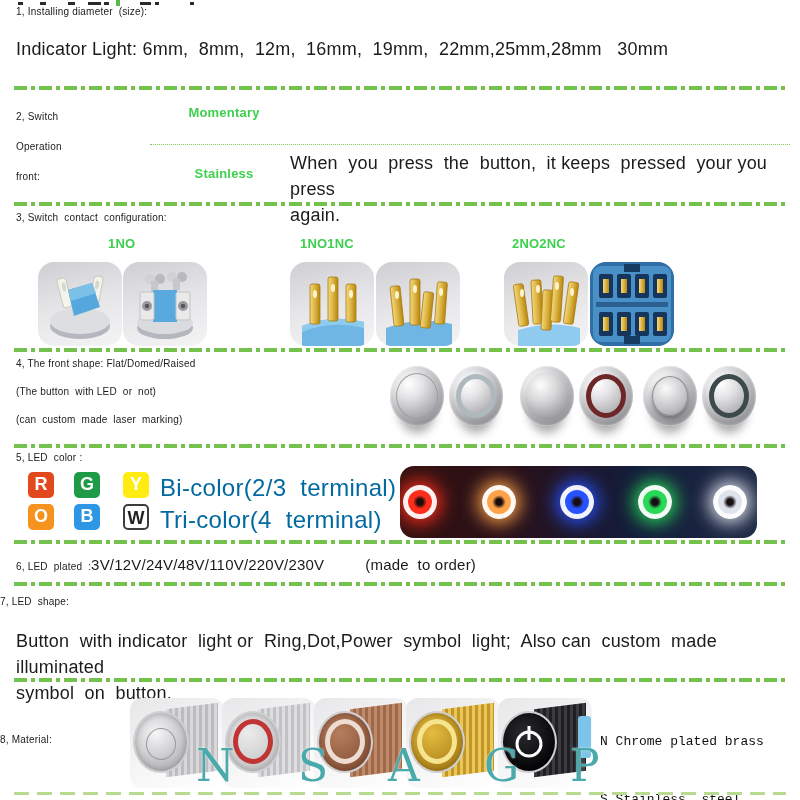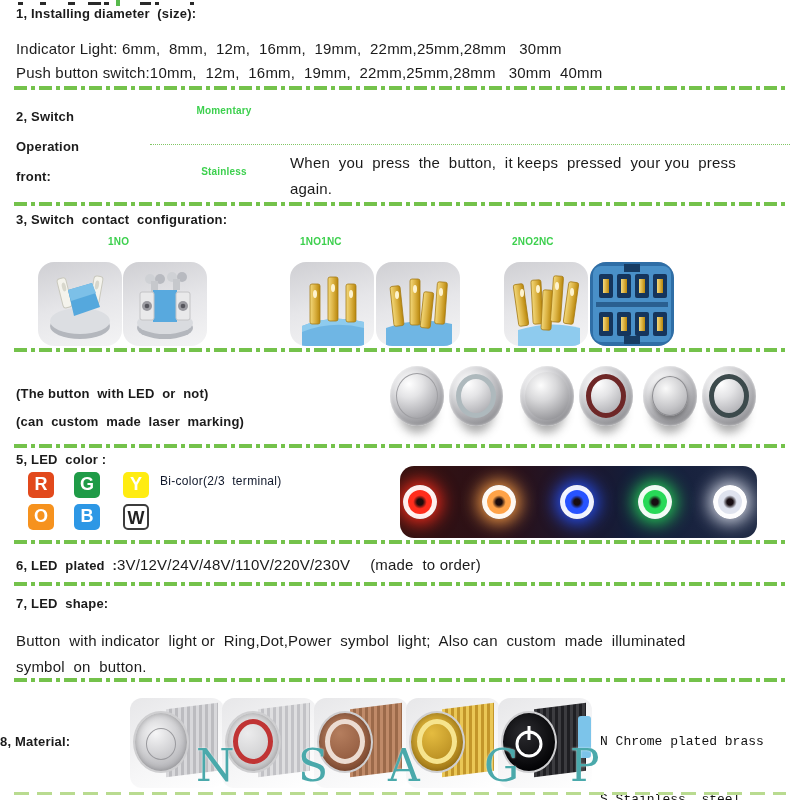--- a/index.html
+++ b/index.html
@@ -1,23 +1,23 @@
 <!DOCTYPE html>
 <html><head>
 <meta charset="utf-8">
 <style>
   *{margin:0;padding:0;box-sizing:border-box}
   body{background:#ffffff}
   #canvas{position:relative;width:800px;height:800px;background:#fff;overflow:hidden;
           font-family:"Liberation Sans",sans-serif;color:#1b1b1b}
   .abs{position:absolute}
   .pw{white-space:pre-wrap}
-  .h{font-size:13px;font-weight:bold;letter-spacing:.2px}
-  .t{font-size:15px;letter-spacing:.2px;line-height:26px}
-  .green{color:#3dd04e;font-weight:bold;font-size:10px;letter-spacing:.2px}
+  .h{font-size:10px;font-weight:normal;letter-spacing:.2px}
+  .t{font-size:18px;letter-spacing:.2px;line-height:26px}
+  .green{color:#3dd04e;font-weight:bold;font-size:13px;letter-spacing:.2px}
   .divider{height:4px;background:repeating-linear-gradient(90deg,#74c24b 0 13px,transparent 13px 17px,#74c24b 17px 21px,transparent 21px 25px)}
   .divider-pale{height:3px;background:repeating-linear-gradient(90deg,#b9db90 0 15px,transparent 15px 23px)}
   .dotline{height:0;border-top:1px dotted #82c765}
   .ctr{text-align:center}
   
   .art{position:absolute;top:2px;height:3px;background:#2a2a2a}
   .artg{position:absolute;top:0;height:6px;width:4px;background:#57b94c}
   
   .tile{position:absolute;top:262px;width:84px;height:84px;border-radius:16px;overflow:hidden;
         background:linear-gradient(165deg,#cfcfd3 0%,#e6e6e9 50%,#f4f4f5 100%)}
@@ -29,21 +29,21 @@
             box-shadow:0 16px 10px -9px rgba(70,70,70,.45), inset 0 0 3px rgba(255,255,255,.8)}
   .fs .thin{position:absolute;left:8px;top:13px;width:42px;height:46px;border-radius:50%;border:1px solid #9e9ea2}
   .fs .ring{position:absolute;left:9px;top:14px;width:40px;height:44px;border-radius:50%;border:5px solid var(--ring)}
   .fs .dome{position:absolute;left:7px;top:12px;width:44px;height:48px;border-radius:50%;
             background:radial-gradient(circle at 36% 28%,#fdfdfd 0%,#d8d8da 35%,#97979b 80%,#c2c2c5 100%)}
   .fs .raised{position:absolute;left:11px;top:16px;width:36px;height:40px;border-radius:50%;
             background:radial-gradient(circle at 38% 30%,#fafafa,#c4c4c7 60%,#98989c);box-shadow:0 3px 5px rgba(0,0,0,.35);border:1px solid #8e8e92}
   
   .lbox{position:absolute;width:26px;height:26px;border-radius:5px;font-weight:bold;font-size:18px;
         line-height:25px;text-align:center;font-family:"Liberation Sans",sans-serif}
-  .ledlabel{position:absolute;font-size:12px;letter-spacing:.3px;color:#0f172a}
+  .ledlabel{position:absolute;font-size:24px;letter-spacing:.3px;color:#0369a1}
   .ledphoto{position:absolute;left:400px;top:466px;width:357px;height:72px;border-radius:14px;overflow:hidden;
             background:linear-gradient(95deg,#331210 0%,#2a1019 30%,#141d3a 65%,#1e2944 100%)}
   .led{position:absolute;top:19px;width:34px;height:34px;border-radius:50%;
        border:5px solid rgba(255,255,255,.92);
        background:radial-gradient(circle at 50% 50%, rgba(25,12,12,.85) 0 18%, var(--c) 40% 72%, rgba(255,255,255,.8) 100%);
        box-shadow:0 0 18px 4px var(--c)}
   
   .mt{position:absolute;top:698px;width:94px;height:90px;border-radius:12px;overflow:hidden;
       background:linear-gradient(150deg,#e7e7e9 0%,#f6f6f7 55%,#ffffff 100%)}
   .mt .mbody{position:absolute;top:8px;left:36px;width:52px;height:68px;transform:skewY(-7deg);
@@ -75,21 +75,20 @@
     <div class="art" style="left:88px;width:13px"></div>
     <div class="art" style="left:104px;width:5px"></div>
     <div class="artg" style="left:116px"></div>
     <div class="art" style="left:140px;width:11px"></div>
     <div class="art" style="left:155px;width:4px"></div>
     <div class="art" style="left:190px;width:4px"></div>
   </div>
 
   <div class="abs h pw" style="left:16px;top:6px">1, Installing diameter  (size):</div>
   <div class="abs t pw" style="left:16px;top:36px">Indicator Light: 6mm,  8mm,  12m,  16mm,  19mm,  22mm,25mm,28mm   30mm</div>
-  <div class="abs t pw" style="left:16px;top:60px">Push button switch:10mm,  12m,  16mm,  19mm,  22mm,25mm,28mm   30mm  40mm</div>
   <div class="abs divider" style="left:14px;top:86px;width:772px"></div>
 
   <div class="abs h pw" style="left:16px;top:102px;line-height:30px">2, Switch
 Operation
 front:</div>
   <div class="abs green ctr" style="left:168px;top:105px;width:112px">Momentary</div>
   <div class="abs dotline" style="left:150px;top:144px;width:640px"></div>
   <div class="abs green ctr" style="left:168px;top:166px;width:112px">Stainless</div>
   <div class="abs t pw" style="left:290px;top:150px;width:500px">When  you  press  the  button,  it keeps  pressed  your you  press
 again.</div>
@@ -227,20 +226,21 @@
           <rect x="67" y="17" width="6" height="14"></rect>
         <rect x="13" y="55" width="6" height="14"></rect>
           <rect x="31" y="55" width="6" height="14"></rect>
         <rect x="49" y="55" width="6" height="14"></rect>
           <rect x="67" y="55" width="6" height="14"></rect>
       </g>
     </svg>
   </div>
   <div class="abs divider" style="left:14px;top:348px;width:772px"></div>
 
+  <div class="abs h pw" style="left:16px;top:358px">4, The front shape: Flat/Domed/Raised</div>
   <div class="abs h pw" style="left:16px;top:386px">(The button  with LED  or  not)</div>
   <div class="abs h pw" style="left:16px;top:414px">(can  custom  made  laser  marking)</div>
 
   <div class="fs" style="left:388px">
       <div class="disc"></div>
       <div class="thin"></div>
     </div>
   <div class="fs" style="left:447px">
       <div class="disc"></div>
       <div class="ring" style="--ring:#aeb9bd"></div>
@@ -267,37 +267,38 @@
   <div class="abs h pw" style="left:16px;top:452px">5, LED  color :</div>
 
   <div class="lbox" style="left: 28px; top: 472px; background: rgb(226, 73, 28); color: rgb(255, 255, 255); border: none;">R</div>
   <div class="lbox" style="left: 74px; top: 472px; background: rgb(31, 155, 71); color: rgb(255, 255, 255); border: none;">G</div>
   <div class="lbox" style="left: 123px; top: 472px; background: rgb(255, 236, 17); color: rgb(255, 255, 255); border: none;">Y</div>
   <div class="lbox" style="left: 28px; top: 504px; background: rgb(246, 146, 30); color: rgb(255, 255, 255); border: none;">O</div>
   <div class="lbox" style="left: 74px; top: 504px; background: rgb(45, 151, 229); color: rgb(255, 255, 255); border: none;">B</div>
   <div class="lbox" style="left: 123px; top: 504px; background: rgb(255, 255, 255); color: rgb(34, 34, 34); border: 2px solid rgb(60, 60, 60);">W</div>
 
   <div class="ledlabel pw" style="left:160px;top:474px">Bi-color(2/3  terminal)</div>
+  <div class="ledlabel pw" style="left:160px;top:506px">Tri-color(4  terminal)</div>
 
   <div class="ledphoto">
     <div class="led" style="left: 3px; --c: #ff2d1c;"></div>
     <div class="led" style="left: 82px; --c: #ffa348;"></div>
     <div class="led" style="left: 160px; --c: #2753ff;"></div>
     <div class="led" style="left: 238px; --c: #27d957;"></div>
     <div class="led" style="left: 313px; --c: #dfe3ee;"></div>
   </div>
 
   <div class="abs divider" style="left:14px;top:540px;width:772px"></div>
 
   <div class="abs" style="left:16px;top:556px;font-size:15px;letter-spacing:.2px">
-    <span class="h pw">6, LED  plated  :</span><span class="pw">3V/12V/24V/48V/110V/220V/230V</span><span class="pw" style="margin-left:20px">(made  to order)</span>
+    <span class="h pw">6, LED  plated  :</span><span class="pw">3V/12V/24V/48V/110V/220V/230V</span><span class="pw" style="margin-left:41px">(made  to order)</span>
   </div>
   <div class="abs divider" style="left:14px;top:582px;width:772px"></div>
 
-  <div class="abs h pw" style="left:16px;top:596px">7, LED  shape:</div>
+  <div class="abs h pw" style="left:0;top:596px">7, LED  shape:</div>
   <div class="abs t pw" style="left:16px;top:628px;width:760px">Button  with indicator  light or  Ring,Dot,Power  symbol  light;  Also can  custom  made  illuminated
 symbol  on  button.</div>
   <div class="abs divider" style="left:14px;top:678px;width:772px"></div>
 
   <div class="abs h pw" style="left:0;top:734px">8, Material:</div>
 
   <div class="mt m1" style="left:130px">
     <div class="mbody"></div>
       <div class="mface"></div>
     <div class="abs" style="left:16px;top:30px;width:30px;height:32px;border-radius:50%;border:1px solid #9a9a9e"></div>

